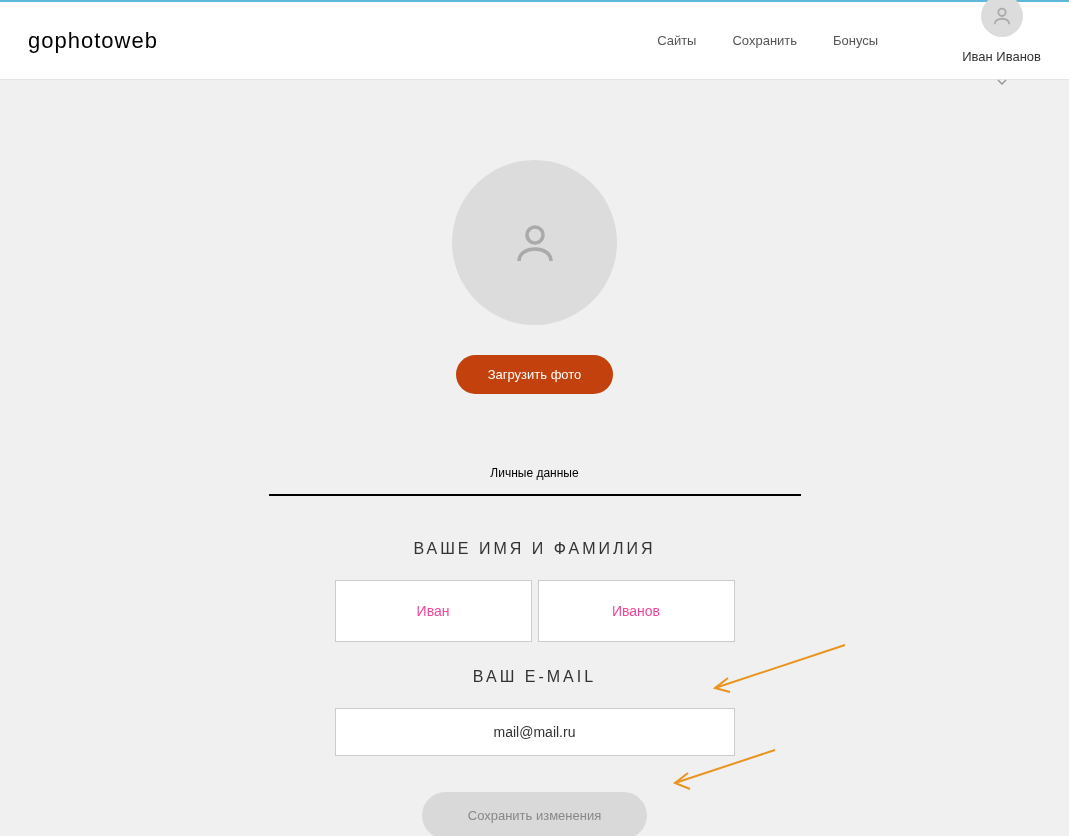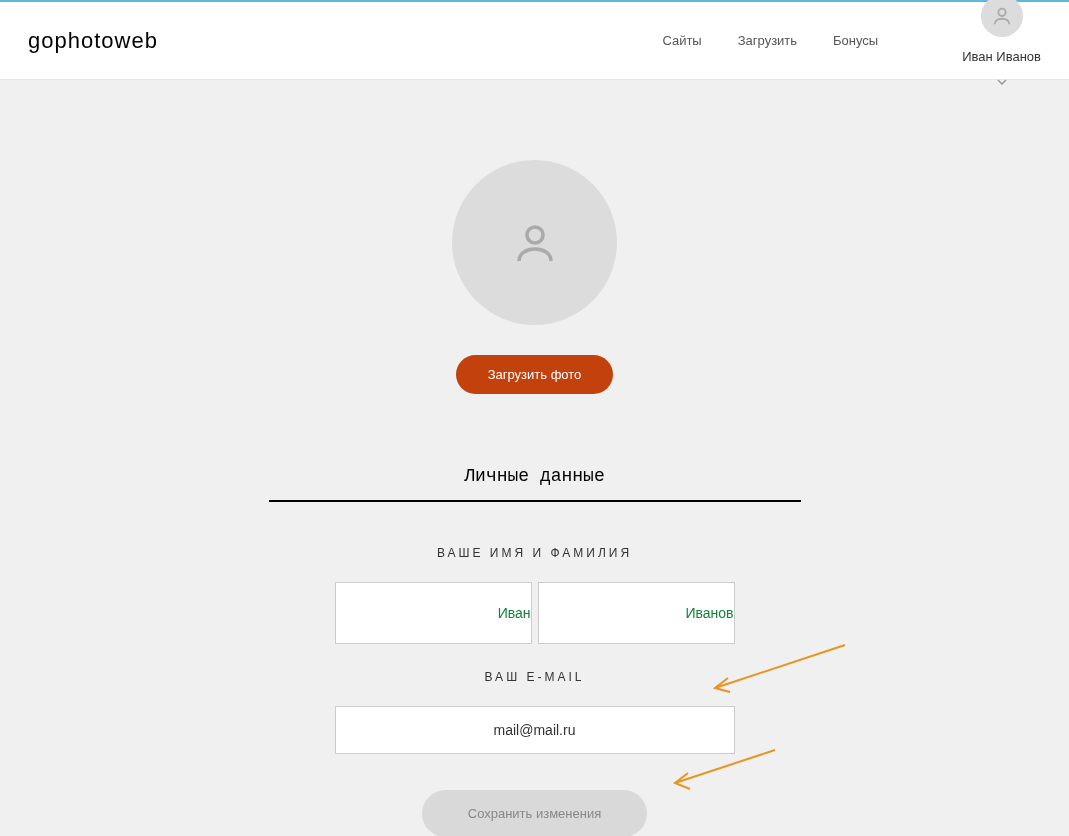--- a/index.html
+++ b/index.html
@@ -92,55 +92,54 @@
   cursor: pointer;
 }
 .tabs {
   margin: 58px auto 0;
   width: 532px;
   display: flex;
 }
 .tab {
   flex: 1;
   padding: 14px 0;
-  font-size: 18px;
+  font-size: 12px;
   color: #999;
   border-bottom: 1px solid #ccc;
   cursor: pointer;
-  font-family: Liberation Mono, monospace;
 }
 .tab.active {
   color: #000;
   border-bottom: 2px solid #000;
 }
 .form-section {
   margin: 44px auto 0;
   width: 400px;
 }
 .section-label {
-  font-size: 12px;
+  font-size: 16px;
   letter-spacing: 3px;
   color: #333;
   text-transform: uppercase;
   margin-bottom: 22px;
   text-align: center;
 }
 .name-row {
   display: flex;
   gap: 6px;
   margin-bottom: 26px;
 }
 .input-field {
   flex: 1;
   height: 62px;
   border: 1px solid #ccc;
   background: #fff;
-  text-align: right;
+  text-align: center;
   font-size: 14px;
-  color: #15803d;
+  color: #ec4899;
   outline: none;
 }
 .email-field {
   width: 100%;
   height: 48px;
   border: 1px solid #ccc;
   background: #fff;
   text-align: center;
   font-size: 14px;
   color: #333;
@@ -166,21 +165,21 @@
   fill: none;
 }
 </style>
 </head>
 <body>
 
 <div class="header">
   <div class="logo">gophotoweb</div>
   <div class="nav">
     <div class="nav-item">Сайты</div>
-    <div class="nav-item">Загрузить</div>
+    <div class="nav-item">Сохранить</div>
     <div class="nav-item">Бонусы</div>
     <div class="user-area">
       <div class="user-avatar-small">
         <svg width="22" height="22" viewBox="0 0 24 24">
           <circle cx="12" cy="8" r="4" fill="none" stroke="#aaa" stroke-width="2"></circle>
           <path d="M4 21c0-4 4-6 8-6s8 2 8 6" fill="none" stroke="#aaa" stroke-width="2"></path>
         </svg>
       </div>
       <span class="user-name">Иван Иванов</span>
       <span class="chevron">

